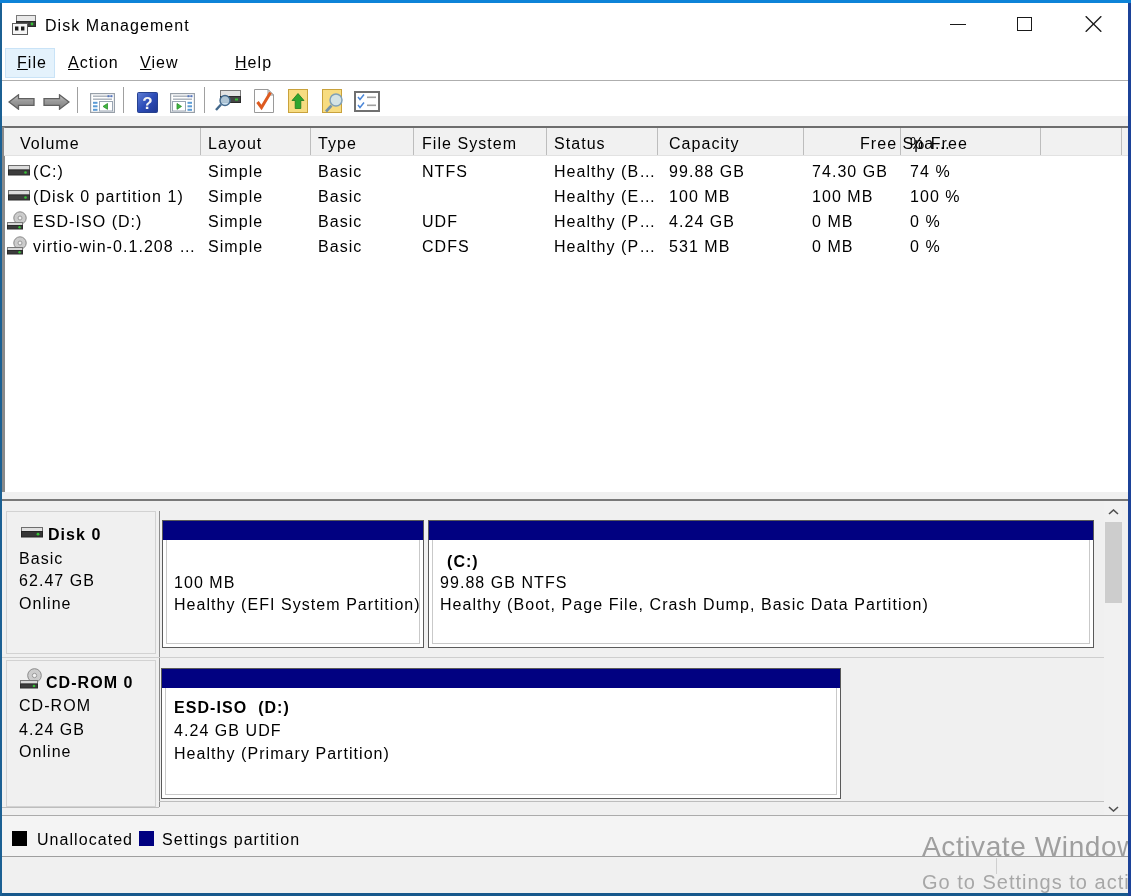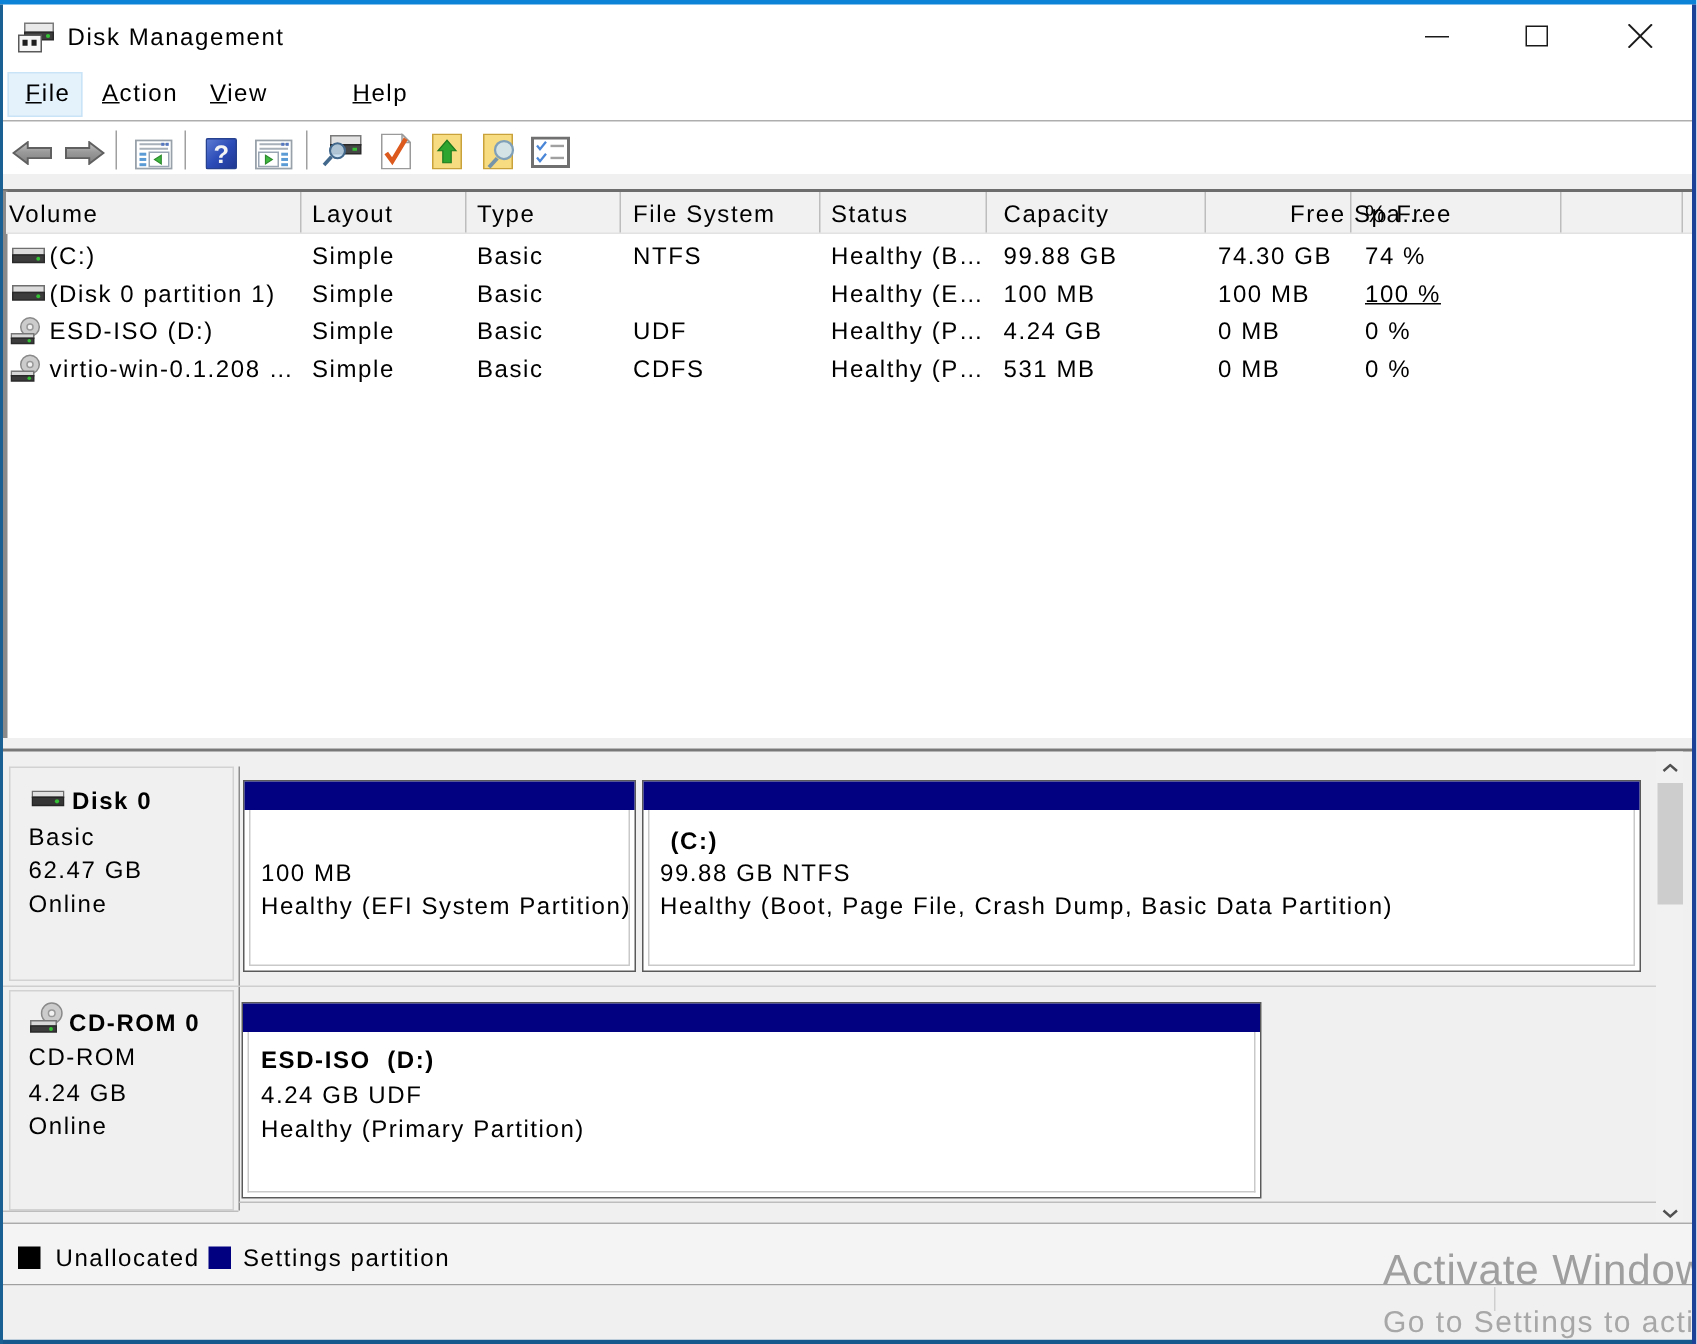--- a/index.html
+++ b/index.html
@@ -126,21 +126,21 @@
 <div class="abs" style="left:3.5px;top:127.5px;width:1124.5px;height:28px;background:#f1f1f1;border-bottom:1px solid #e2e2e2;"></div>
 <div class="abs" style="left:200px;top:128px;width:1.2px;height:27px;background:#bdbdbd;"></div>
 <div class="abs" style="left:310px;top:128px;width:1.2px;height:27px;background:#bdbdbd;"></div>
 <div class="abs" style="left:413px;top:128px;width:1.2px;height:27px;background:#bdbdbd;"></div>
 <div class="abs" style="left:546px;top:128px;width:1.2px;height:27px;background:#bdbdbd;"></div>
 <div class="abs" style="left:656.5px;top:128px;width:1.2px;height:27px;background:#bdbdbd;"></div>
 <div class="abs" style="left:802.5px;top:128px;width:1.2px;height:27px;background:#bdbdbd;"></div>
 <div class="abs" style="left:900px;top:128px;width:1.2px;height:27px;background:#bdbdbd;"></div>
 <div class="abs" style="left:1040px;top:128px;width:1.2px;height:27px;background:#bdbdbd;"></div>
 <div class="abs" style="left:1121px;top:128px;width:1.2px;height:27px;background:#bdbdbd;"></div>
-<div class="t" style="left:6px;top:134px;">Volume</div>
+<div class="t" style="left:20px;top:134px;">Volume</div>
 <div class="t" style="left:208px;top:134px;">Layout</div>
 <div class="t" style="left:318px;top:134px;">Type</div>
 <div class="t" style="left:422px;top:134px;">File System</div>
 <div class="t" style="left:554px;top:134px;">Status</div>
 <div class="t" style="left:669px;top:134px;">Capacity</div>
 <div class="t" style="left:812px;top:134px;margin-left:48px;">Free Spa…</div>
 <div class="t" style="left:910px;top:134px;">% Free</div>
 
 <svg class="abs" style="left:8px;top:165.1px;" width="22" height="11" viewBox="0 0 22 11">
     <rect x="0.5" y="0.5" width="21" height="4.5" fill="#dcdcdc" stroke="#6e6e6e"></rect>
@@ -159,21 +159,21 @@
     <rect x="0.5" y="0.5" width="21" height="4.5" fill="#dcdcdc" stroke="#6e6e6e"></rect>
     <rect x="0.5" y="5" width="21" height="5" fill="#3c3c3c" stroke="#2a2a2a"></rect>
     <circle cx="17.5" cy="7.5" r="1.3" fill="#35c135"></circle>
   </svg>
 <div class="t" style="left:33px;top:186.8px;">(Disk 0 partition 1)</div>
 <div class="t" style="left:208px;top:186.8px;">Simple</div>
 <div class="t" style="left:318px;top:186.8px;">Basic</div>
 <div class="t" style="left:554px;top:186.8px;">Healthy (E…</div>
 <div class="t" style="left:669px;top:186.8px;">100 MB</div>
 <div class="t" style="left:812px;top:186.8px;">100 MB</div>
-<div class="t" style="left:910px;top:186.8px;text-decoration:underline;">100 %</div>
+<div class="t" style="left:910px;top:186.8px;">100 %</div>
 <svg class="abs" style="left:7px;top:211.0px;" width="21" height="19" viewBox="0 0 21 19">
     <circle cx="13" cy="7" r="6.2" fill="#cccccc" stroke="#8a8a8a"></circle>
     <circle cx="13" cy="7" r="2" fill="#f2f2f2" stroke="#999"></circle>
     <rect x="0.5" y="11.5" width="15" height="3" fill="#d8d8d8" stroke="#777"></rect>
     <rect x="0.5" y="14.5" width="15" height="3.5" fill="#3c3c3c" stroke="#2a2a2a"></rect>
     <circle cx="12.5" cy="16.2" r="1.2" fill="#35c135"></circle>
   </svg>
 <div class="t" style="left:33px;top:212.0px;">ESD-ISO (D:)</div>
 <div class="t" style="left:208px;top:212.0px;">Simple</div>
 <div class="t" style="left:318px;top:212.0px;">Basic</div>

